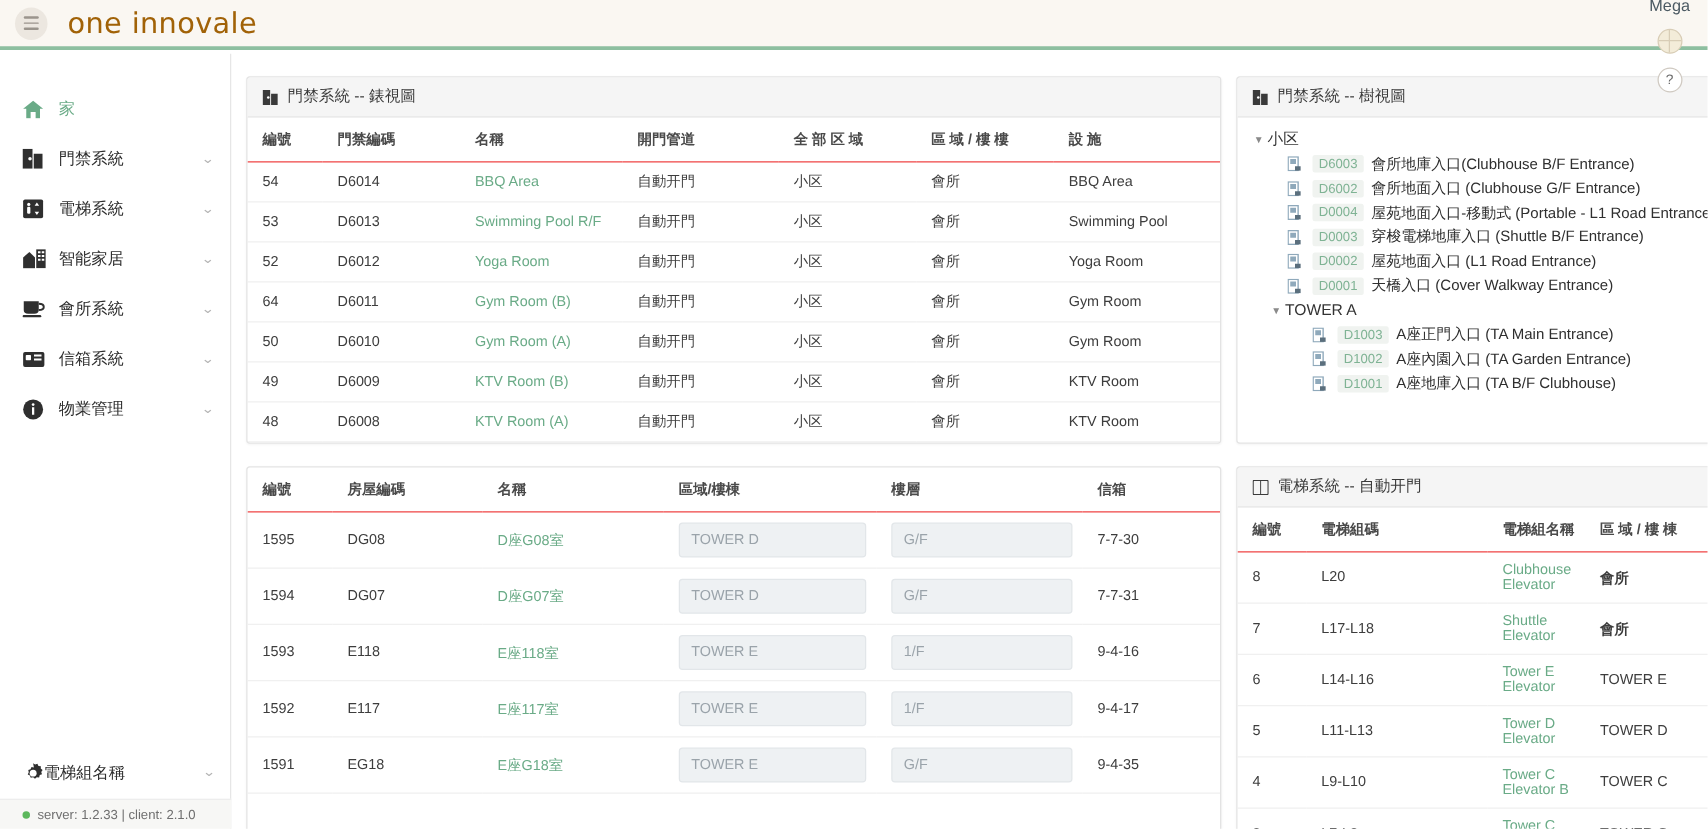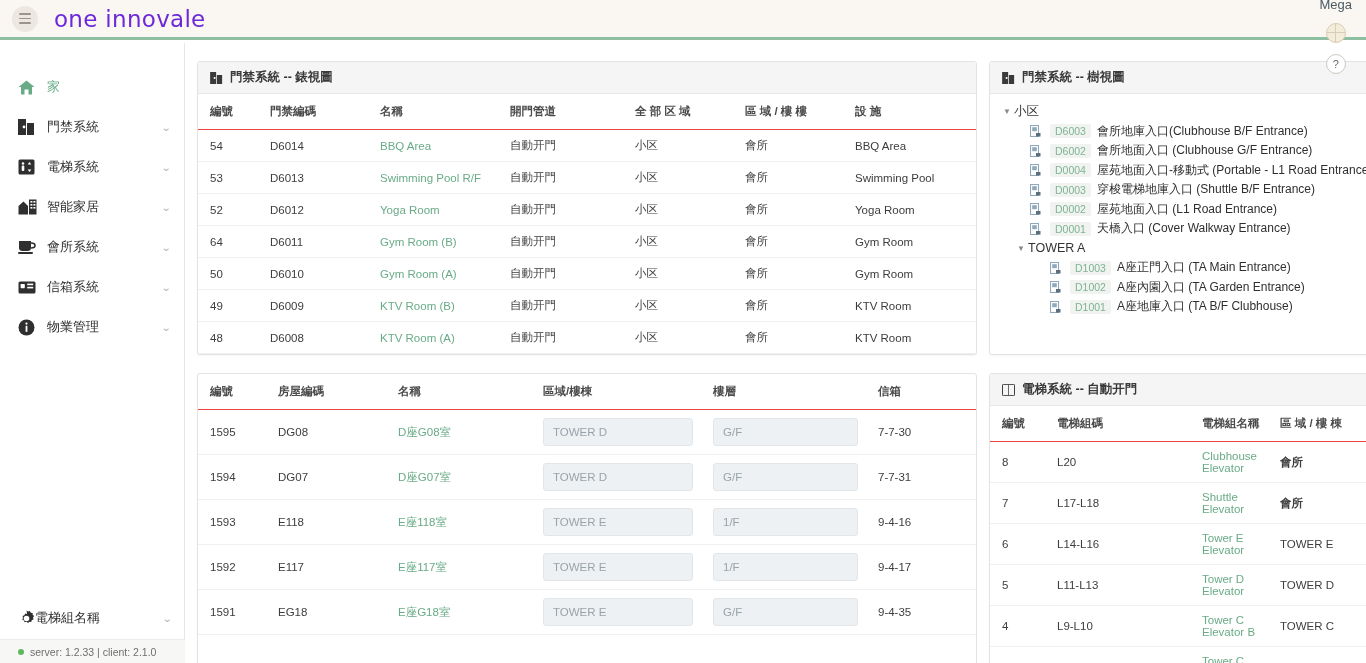--- a/index.html
+++ b/index.html
@@ -25,21 +25,21 @@
     background: #ece7e0;
     margin-left: 12px;
     display: flex; flex-direction: column;
     align-items: center; justify-content: center; gap: 3px;
     cursor: pointer; flex: none;
   }
   .hamburger i { display:block; width: 12px; height: 1.5px; background: #9a948c; border-radius:2px; }
   .brand {
     margin-left: 16px;
     font-size: 23px;
-    color: #6d28d9;
+    color: #a16207;
     letter-spacing: .3px;
     font-family: "DejaVu Sans", sans-serif;
     font-weight: 400;
   }
   .topright {
     margin-left: auto; margin-right: 14px;
     display: flex; align-items: center; gap: 11px; flex-direction: column;
   }
   .avatar {
     width: 22px; height: 22px; border-radius: 50%;
@@ -138,21 +138,21 @@
     border: 1px solid #e3e3e3;
     border-radius: 3px;
     box-shadow: 0 1px 2px rgba(0,0,0,.045);
     overflow: hidden;
   }
   .card-head {
     height: 32px; background: #f5f5f5;
     border-bottom: 1px solid #e6e6e6;
     display: flex; align-items: center;
     padding: 0 12px;
-    font-size: 12.5px; color: #3a3a3a; font-weight: 700;
+    font-size: 12.5px; color: #3a3a3a; font-weight: 400;
   }
   .card-head .hico { margin-right: 7px; display:flex; align-items:center; }
 
   
   table { width: 100%; border-collapse: collapse; table-layout: fixed; }
   th {
     font-size: 11.5px; font-weight: 700; color: #4a4a4a;
     text-align: left; padding: 10px 8px 10px 12px;
     border-bottom: 1px solid #ef4444;
     white-space: nowrap; overflow: hidden;

